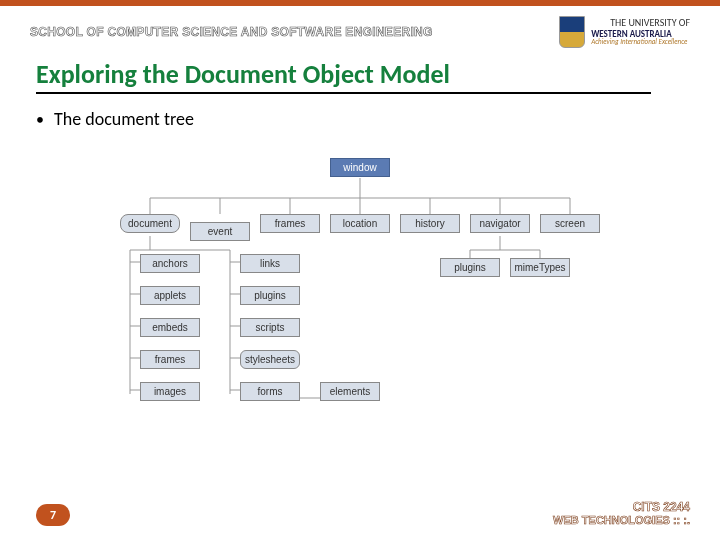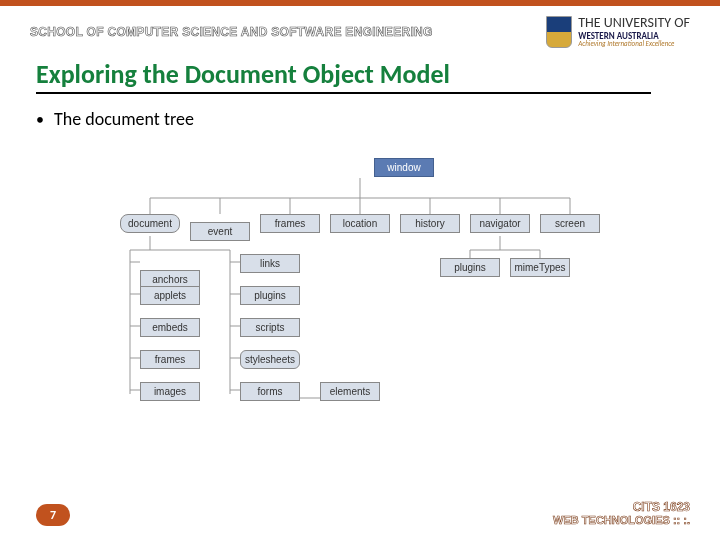--- a/index.html
+++ b/index.html
@@ -37,21 +37,21 @@
     gap: 6px;
   }
   .crest {
     width: 26px;
     height: 32px;
     background: linear-gradient(#1a3e7a 50%, #d6a93a 50%);
     border: 1px solid #999;
     border-radius: 0 0 6px 6px;
   }
   .logo-text { display:flex; flex-direction:column; line-height:1.05; }
-  .logo-line1 { font-size:14px; color:#333; }
+  .logo-line1 { font-size:10px; color:#333;margin-left:19px; }
   .logo-line2 { font-size:9px; font-weight:bold; color:#1a1a4a; }
   .logo-line3 { font-size:7px; font-style:italic; color:#b07a2e; }
   .title-wrap { padding: 4px 30px 0 36px; }
   .title {
     font-size: 26px;
     font-weight: bold;
     color: #15803d;
     border-bottom: 2.5px solid #000;
     padding-bottom: 2px;
     display:inline-block;
@@ -75,21 +75,20 @@
     font-size:10px;
     color:#333;
     text-align:center;
     padding:3px 0;
     width:60px;
   }
   .root-node {
     background:#5b7bb3;
     color:#fff;
     border-color:#44608f;
-    margin-left:44px;
   }
   svg.lines { position:absolute; inset:0; width:100%; height:100%; }
   svg.lines line { stroke:#999; stroke-width:1; }
   .footer {
     position:absolute;
     bottom:14px;
     left:0; right:0;
     display:flex;
     justify-content:space-between;
     align-items:flex-end;
@@ -185,21 +184,21 @@
     <div class="node root-node" style="left:230px; top:4px;">window</div>
 
     <div class="node" style="left:20px;  top:60px;border-radius:8px;">document</div>
     <div class="node" style="left:90px;  top:68px;">event</div>
     <div class="node" style="left:160px; top:60px;">frames</div>
     <div class="node" style="left:230px; top:60px;">location</div>
     <div class="node" style="left:300px; top:60px;">history</div>
     <div class="node" style="left:370px; top:60px;">navigator</div>
     <div class="node" style="left:440px; top:60px;">screen</div>
 
-    <div class="node" style="left:40px; top:116px;">anchors</div>
+    <div class="node" style="left:40px; top:100px;">anchors</div>
     <div class="node" style="left:40px; top:132px;">applets</div>
     <div class="node" style="left:40px; top:164px;">embeds</div>
     <div class="node" style="left:40px; top:196px;">frames</div>
     <div class="node" style="left:40px; top:228px;">images</div>
 
     <div class="node" style="left:140px; top:100px;">links</div>
     <div class="node" style="left:140px; top:132px;">plugins</div>
     <div class="node" style="left:140px; top:164px;">scripts</div>
     <div class="node" style="left:140px; top:196px;border-radius:6px;">stylesheets</div>
     <div class="node" style="left:140px; top:228px;">forms</div>
@@ -207,16 +206,16 @@
     <div class="node" style="left:220px; top:228px;">elements</div>
 
     <div class="node" style="left:340px; top:104px;">plugins</div>
     <div class="node" style="left:410px; top:104px;">mimeTypes</div>
   </div>
 </div>
 
 <div class="footer">
   <div class="page-badge">7</div>
   <div class="footer-right">
-    <div class="line1">CITS 1623</div>
+    <div class="line1">CITS 2244</div>
     <div class="line2">WEB TECHNOLOGIES :: :.</div>
   </div>
 </div>
 
 </body></html>

